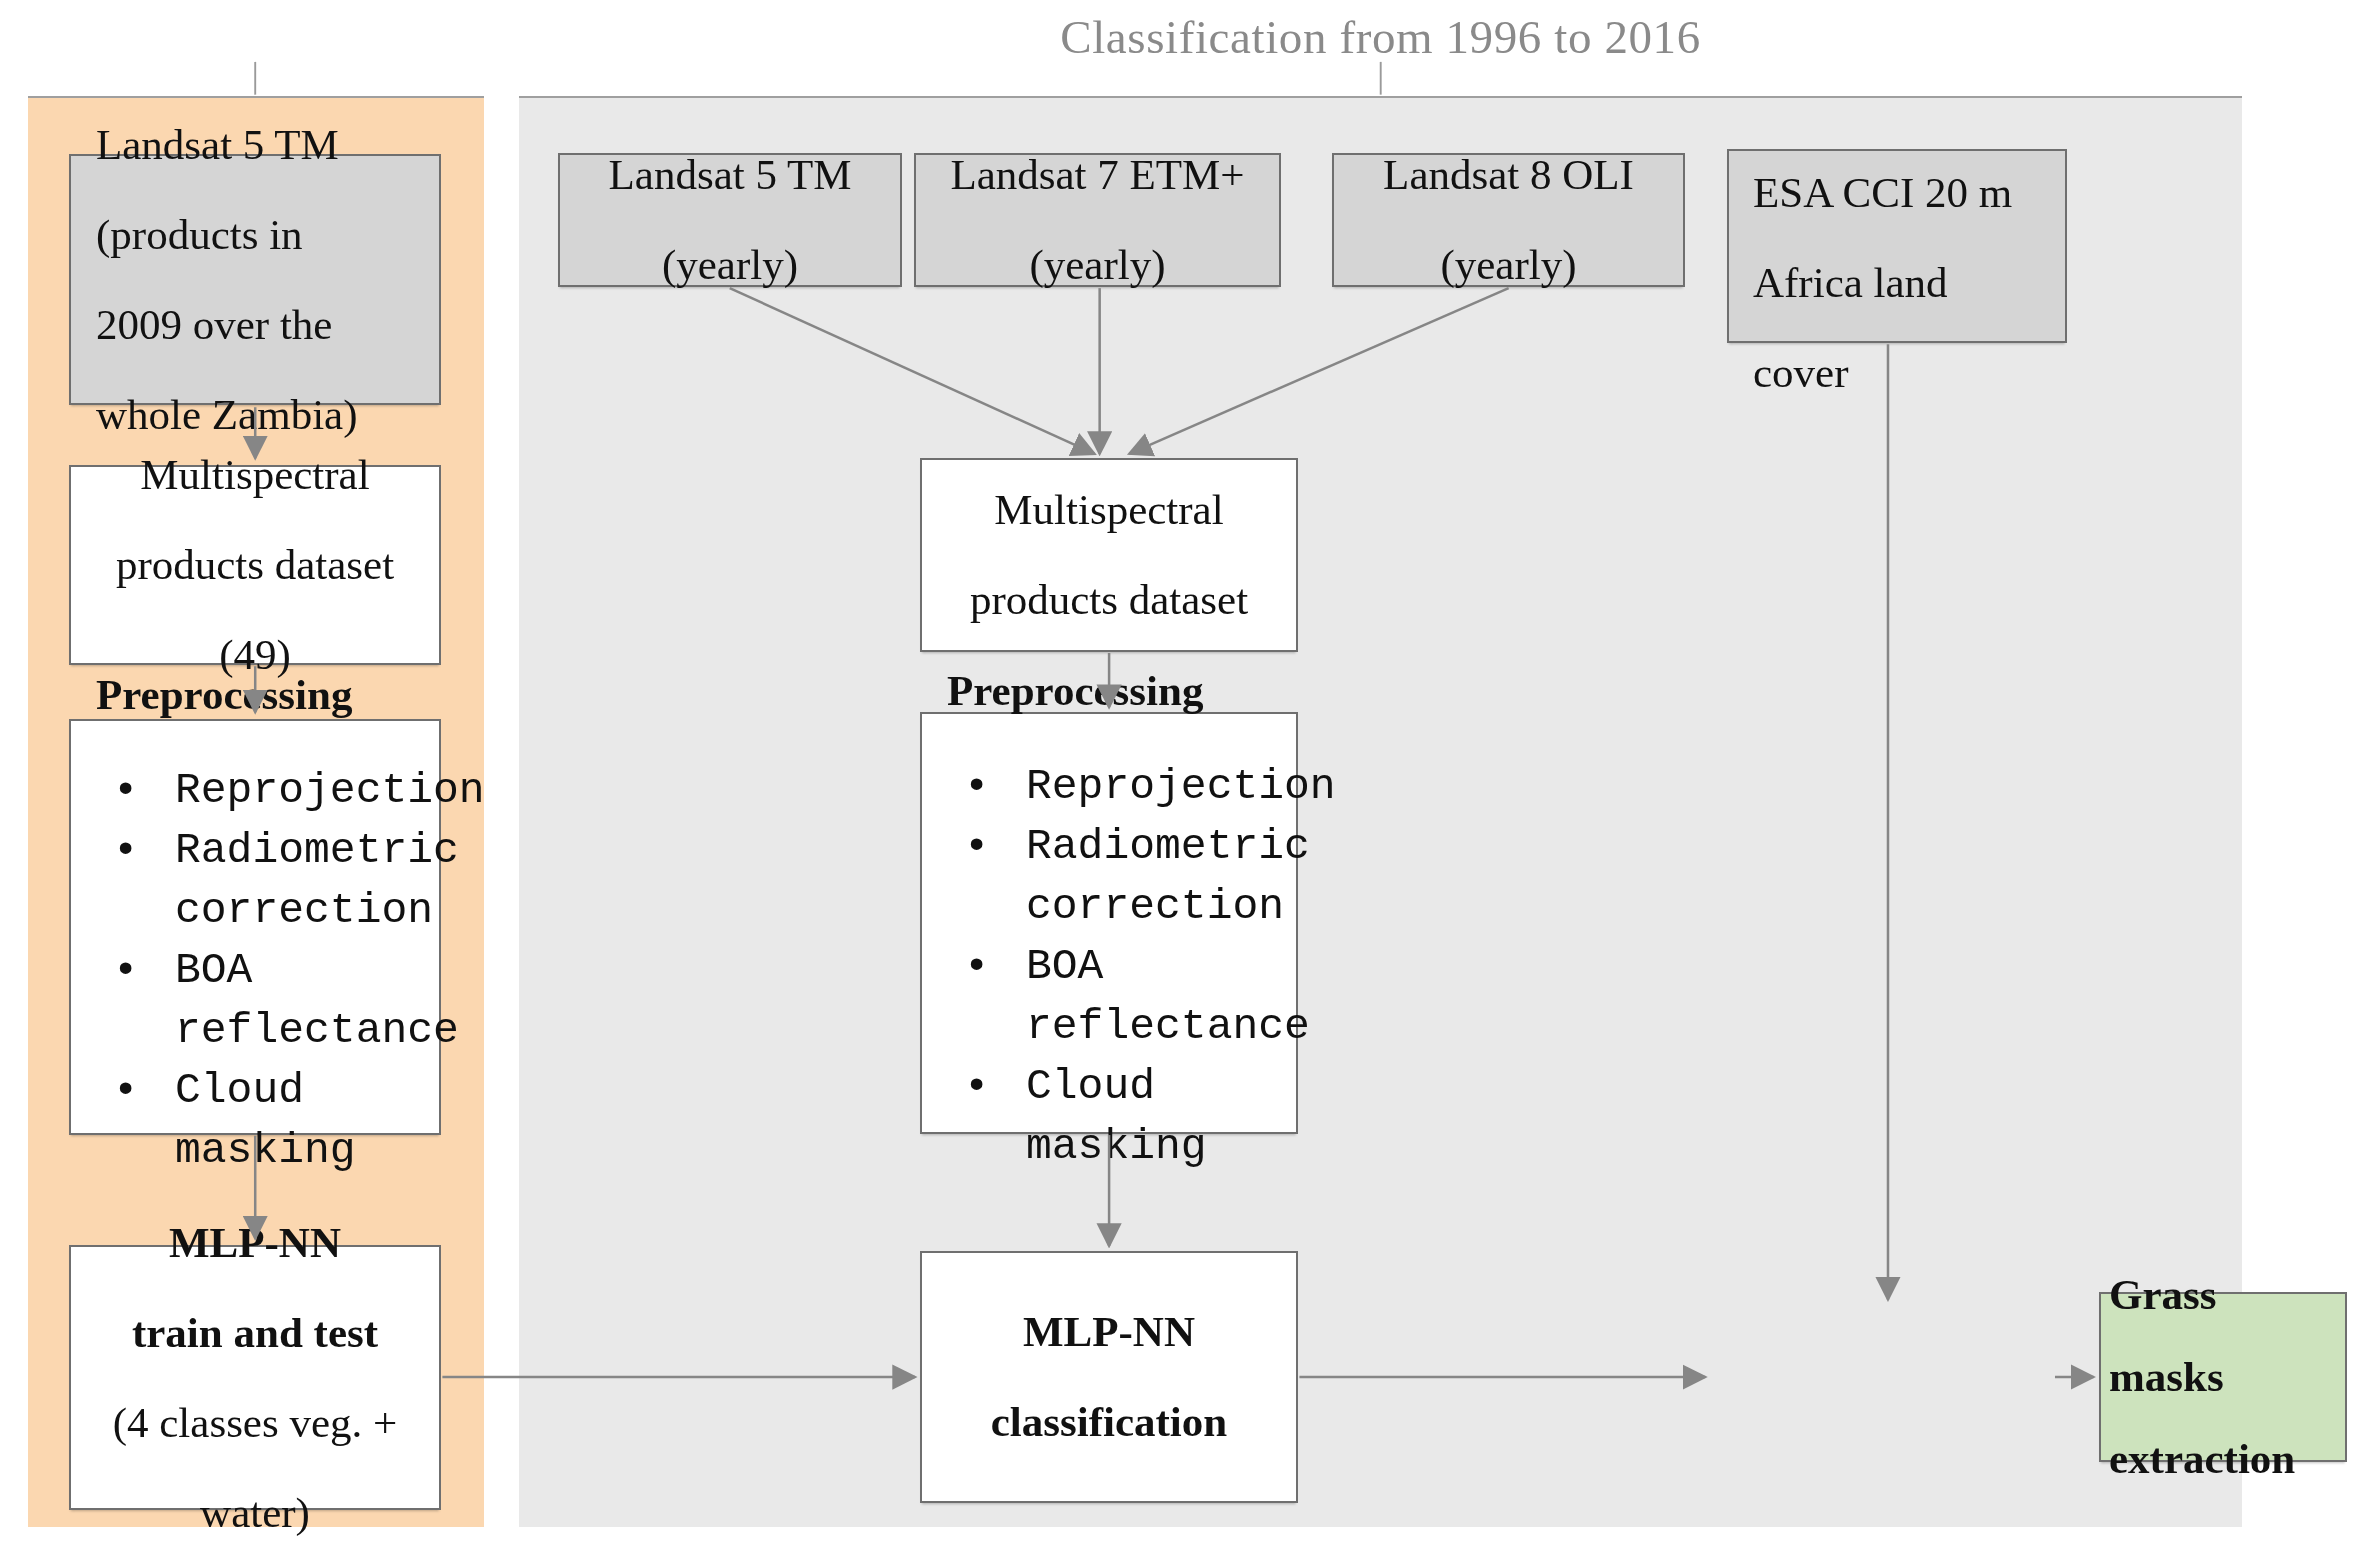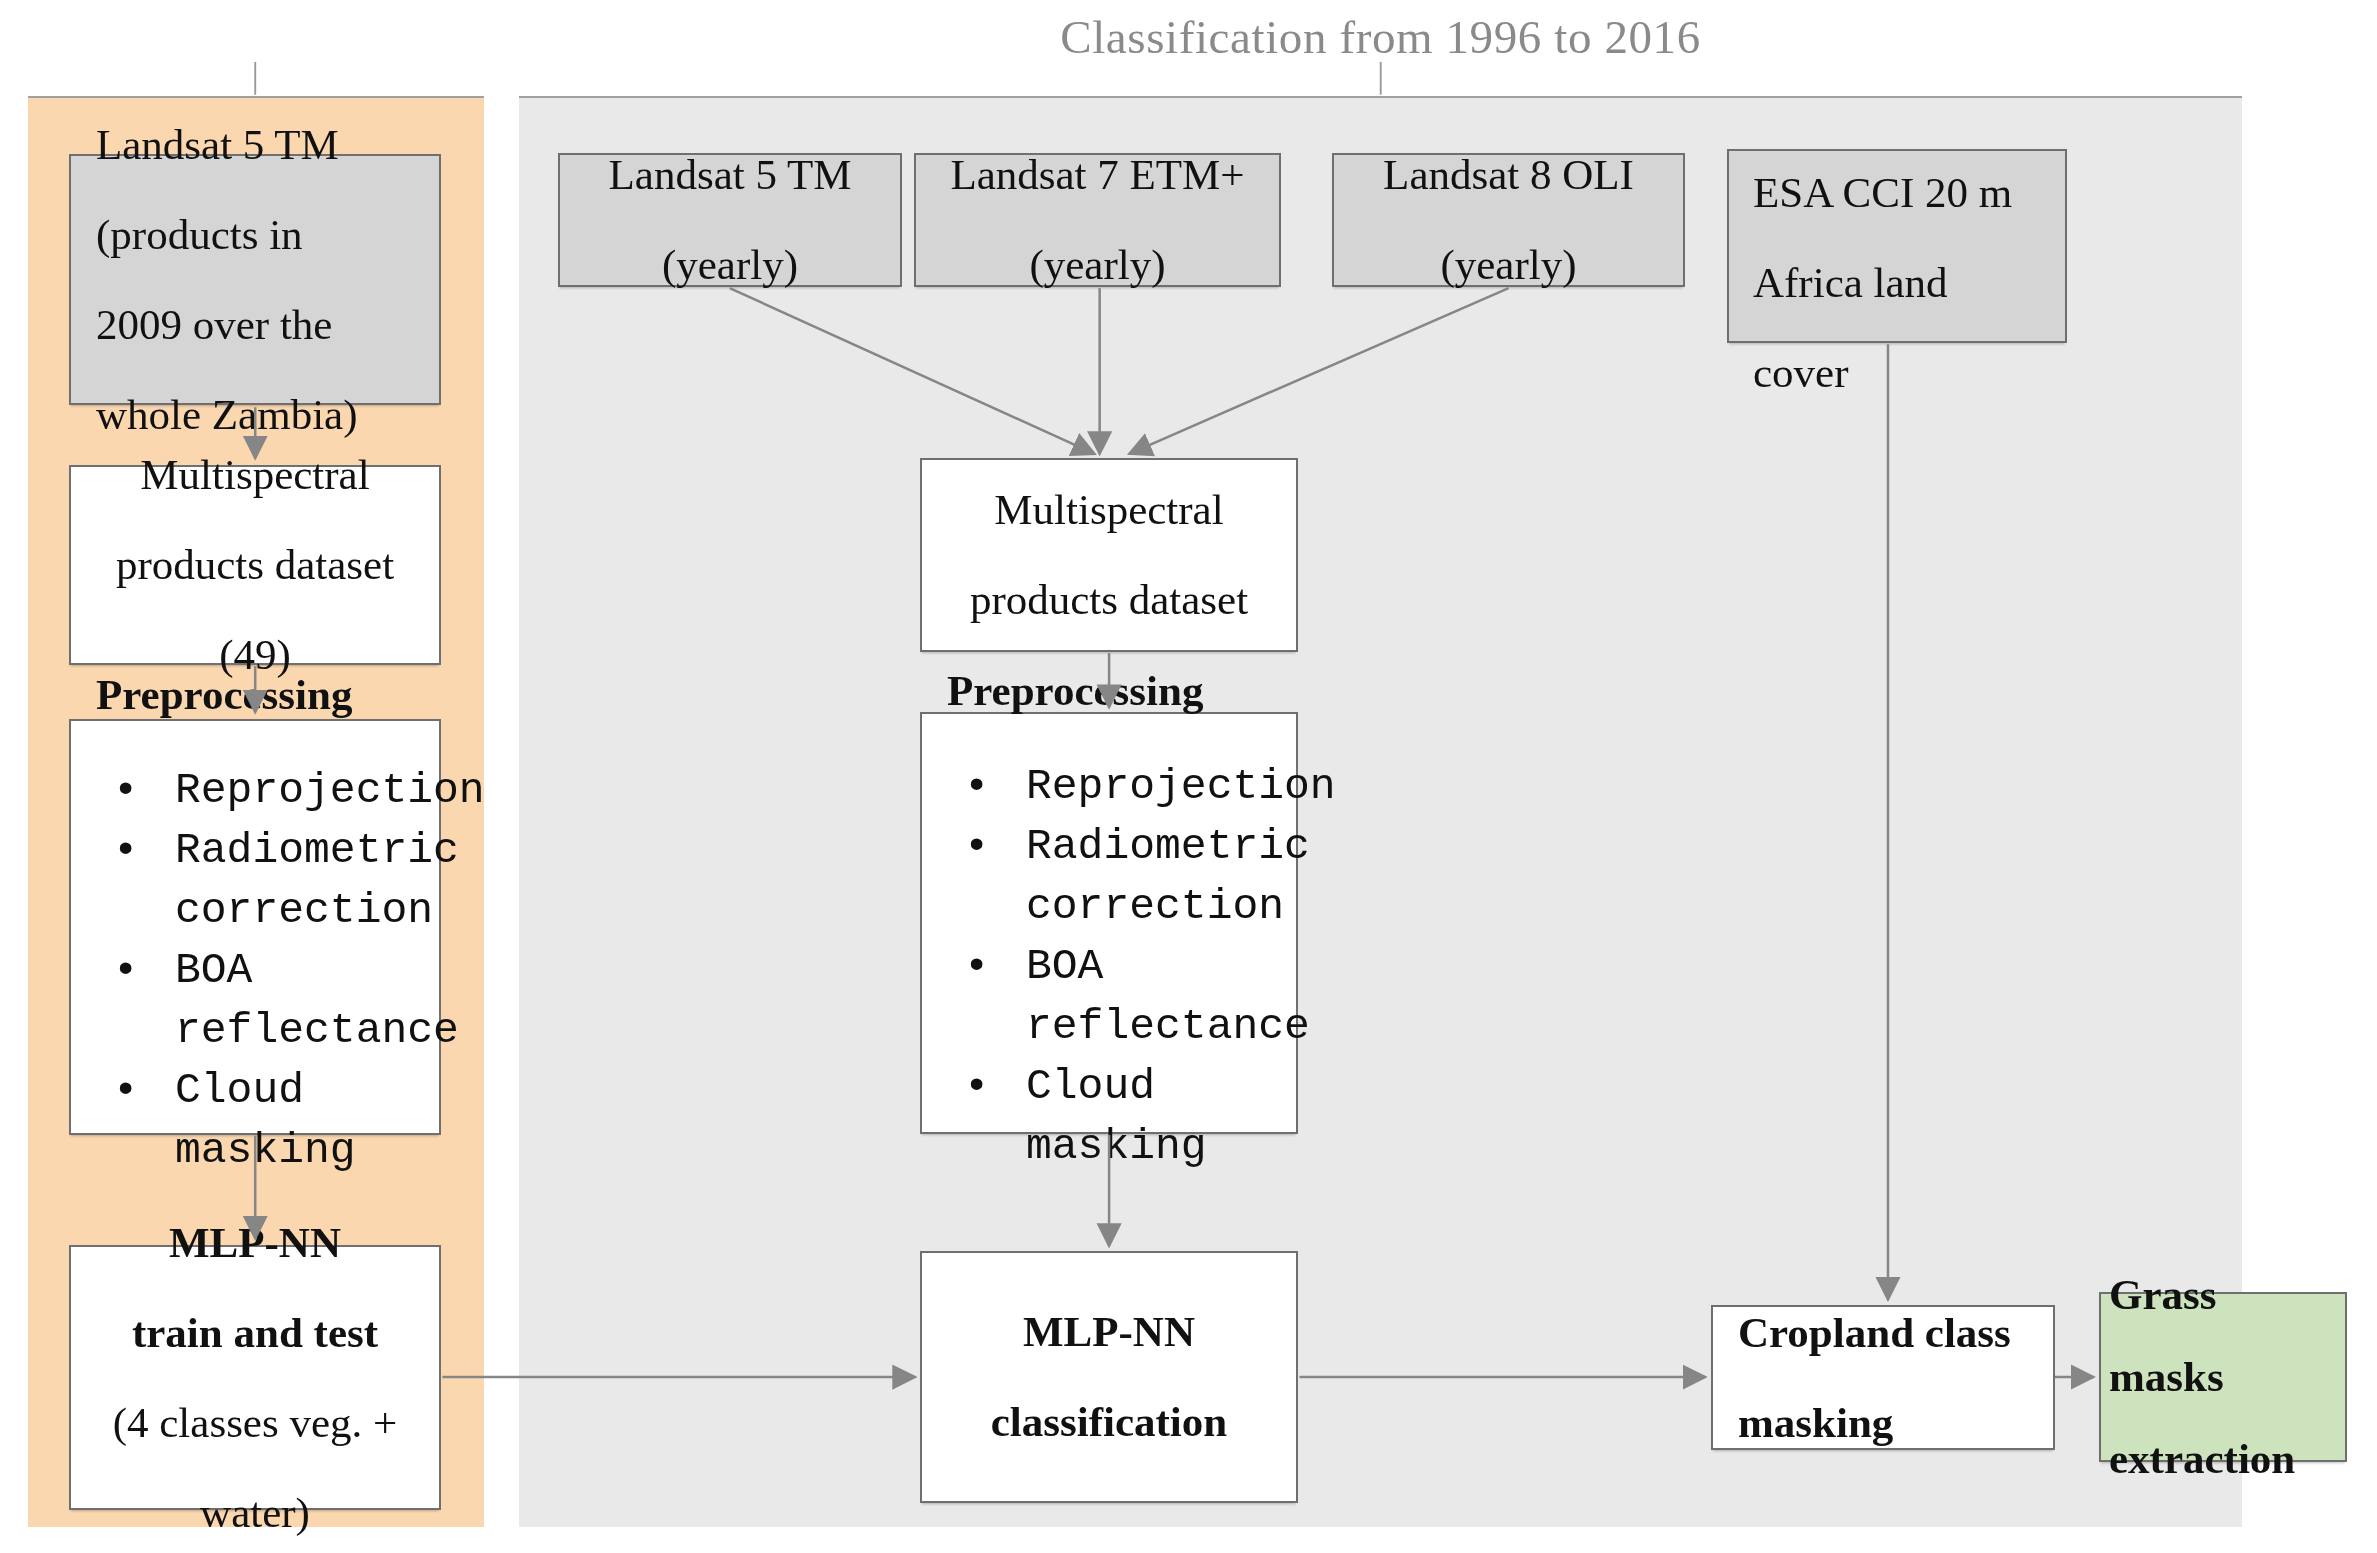--- a/index.html
+++ b/index.html
@@ -117,24 +117,20 @@
       <li><span>BOA reflectance</span></li>
       <li><span>Cloud masking</span></li>
     </ul>
   </div>
 
   <div class="box white-fill center-text b-mlpc">
     <div class="ln bold">MLP-NN</div>
     <div class="ln bold">classification</div>
   </div>
 
-  <div class="box white-fill left-text b-crop">
-    <div class="ln bold">Cropland class</div>
-    <div class="ln bold">masking</div>
-  </div>
 
   <div class="box green-fill left-text b-grass">
     <div class="ln bold">Grass</div>
     <div class="ln bold">masks</div>
     <div class="ln bold">extraction</div>
   </div>
 
   <svg class="overlay" viewBox="0 0 3772 2464" xmlns="http://www.w3.org/2000/svg">
     <defs>
       <marker id="ah" markerWidth="10" markerHeight="10" refX="9" refY="5" orient="auto" markerUnits="strokeWidth">

